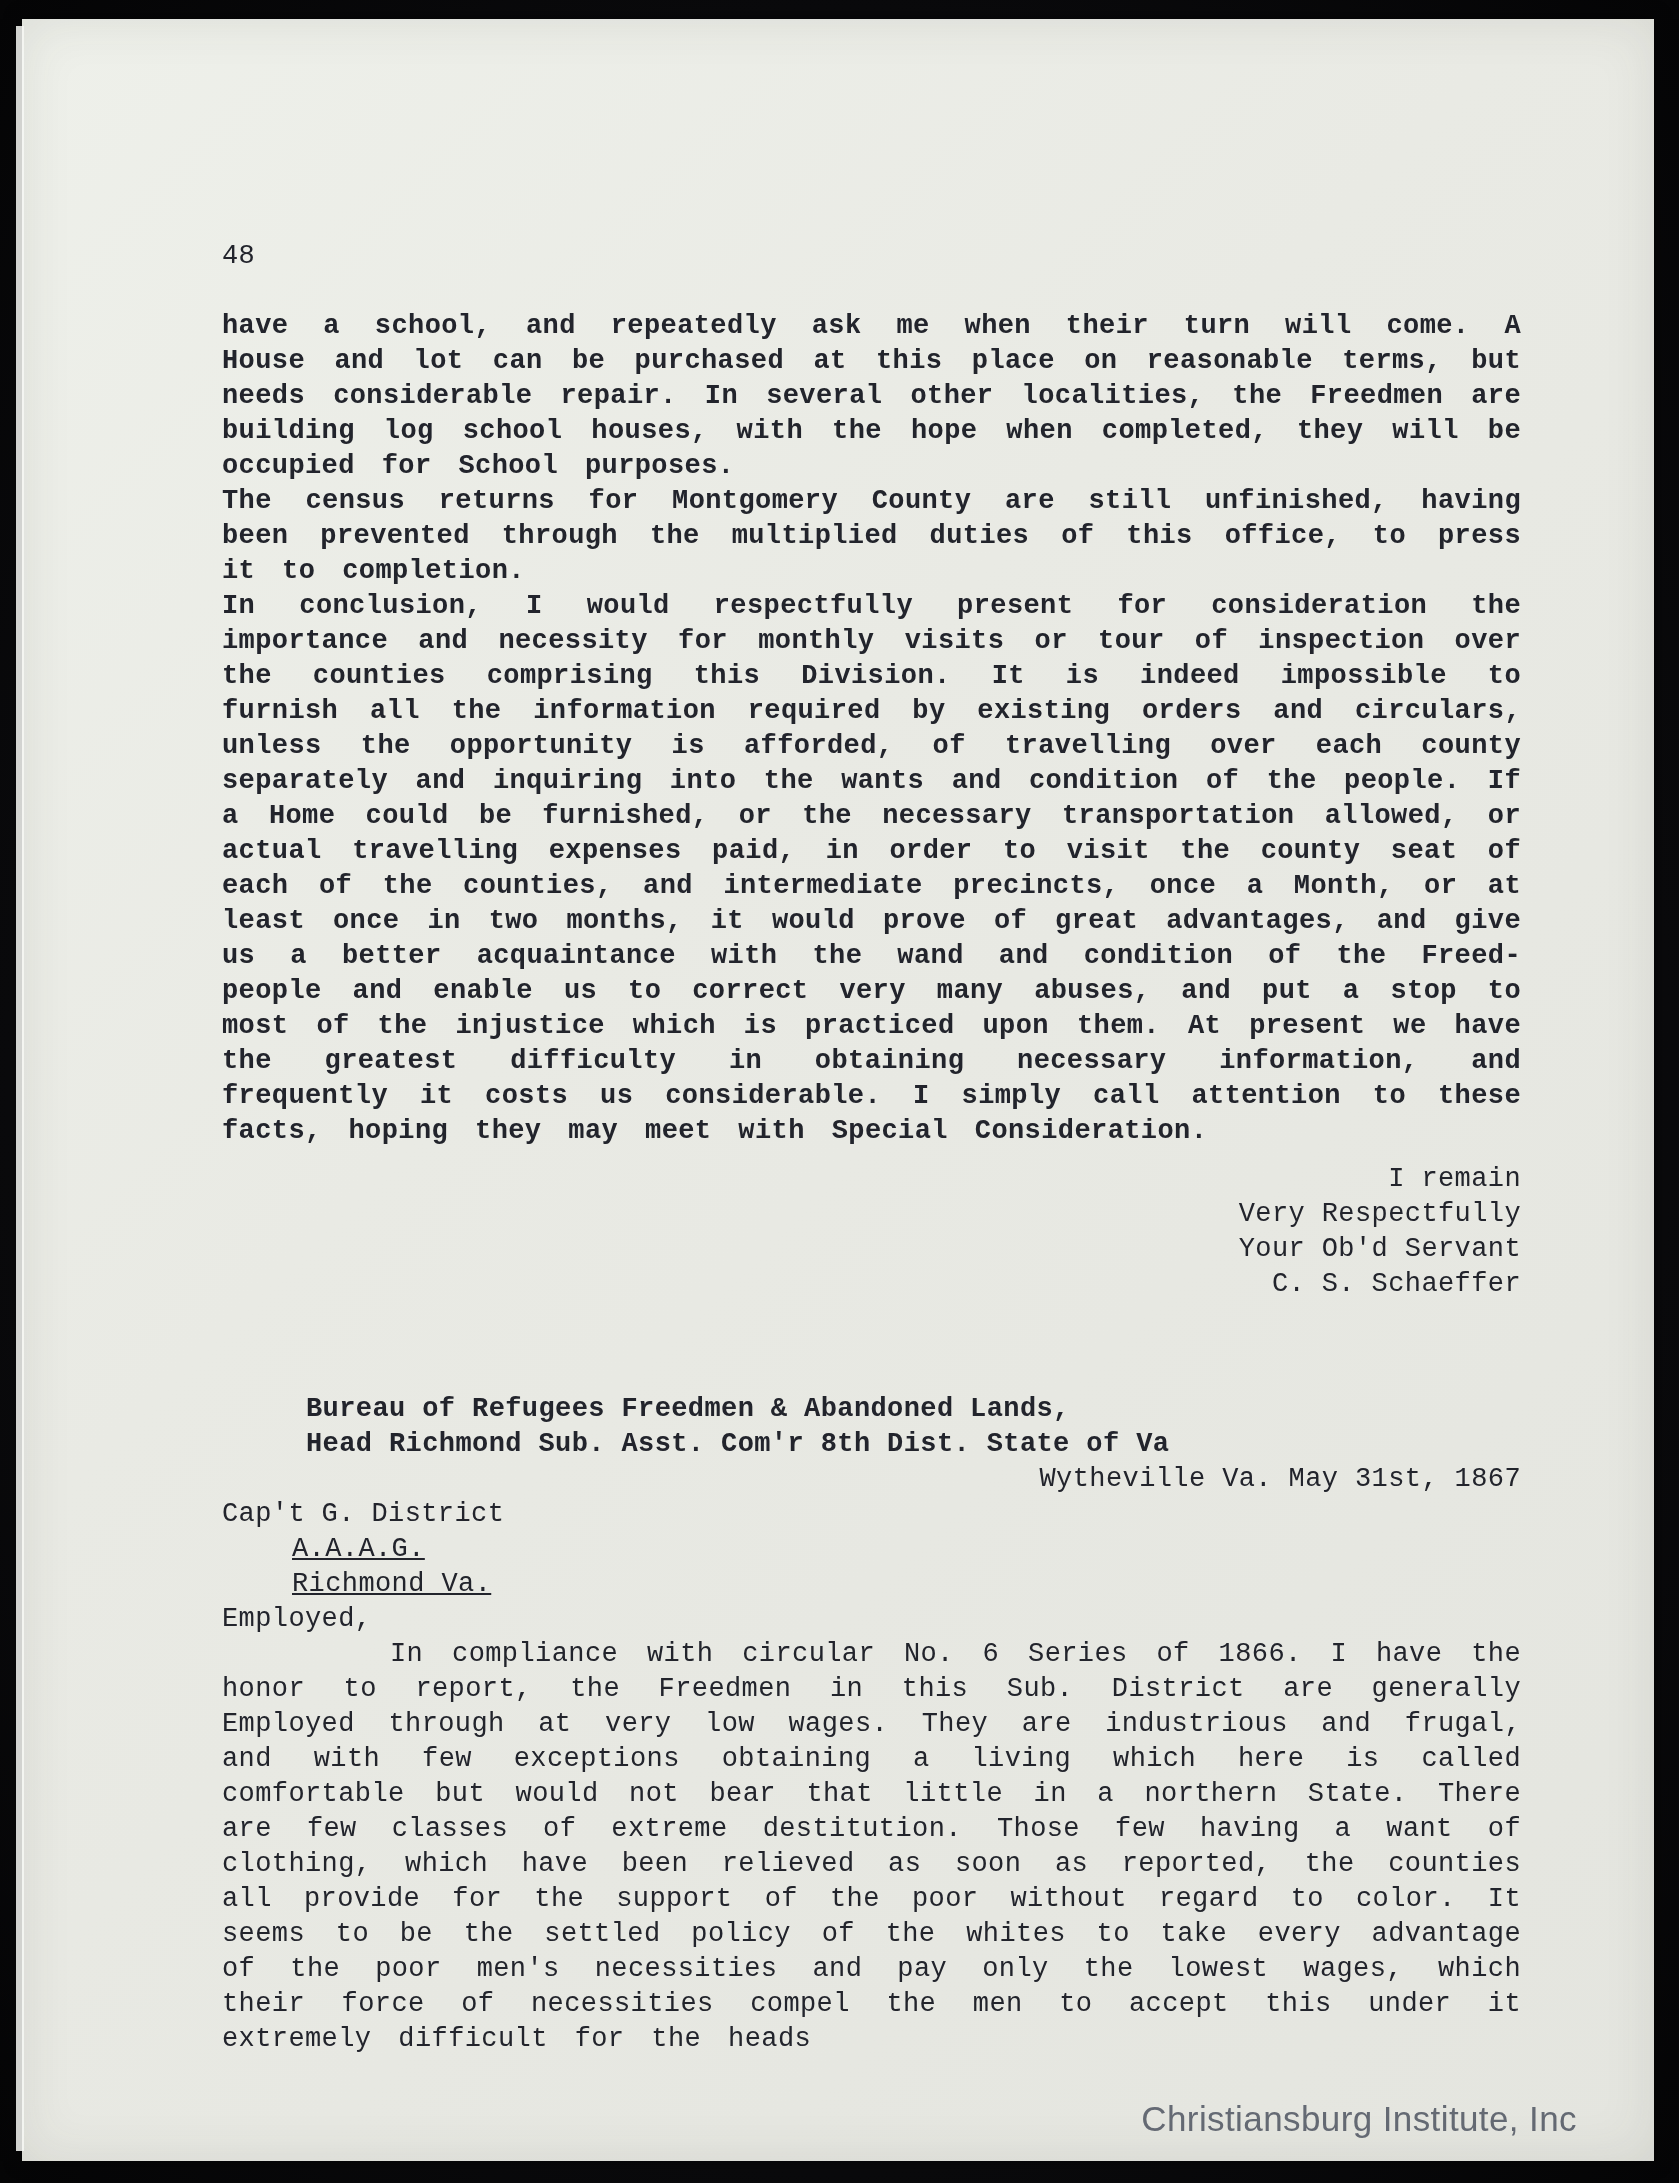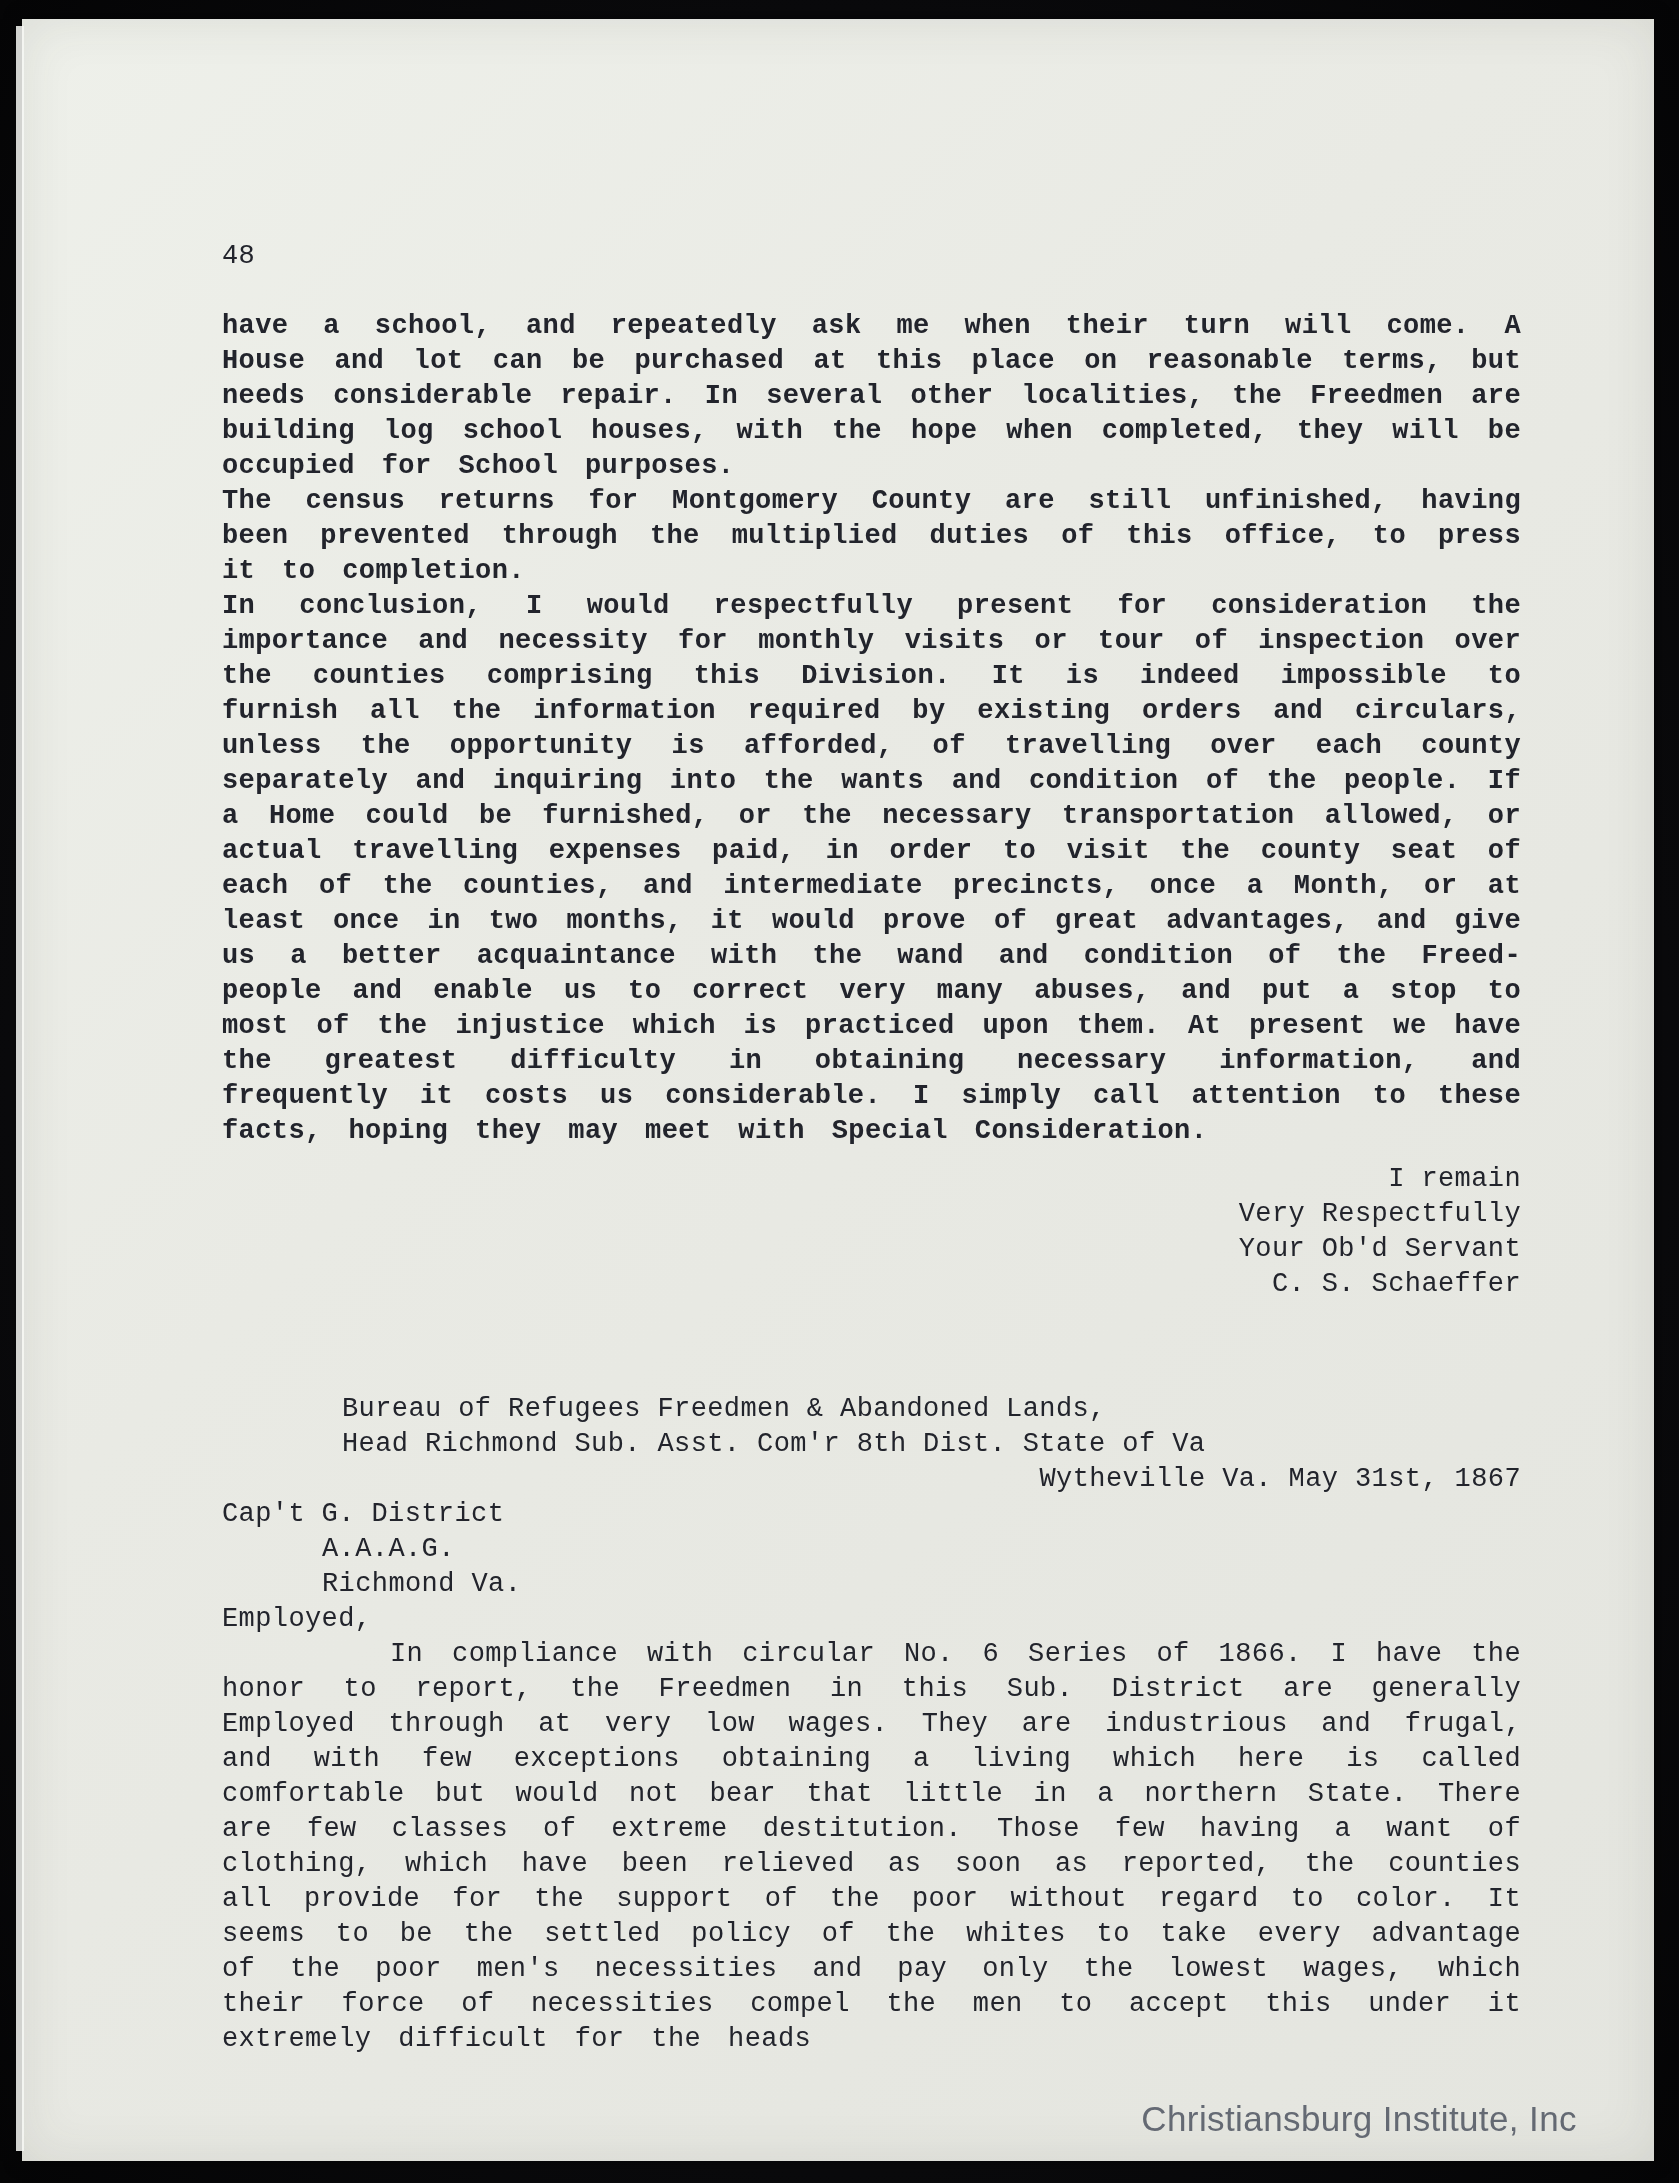--- a/index.html
+++ b/index.html
@@ -59,27 +59,29 @@
     font-weight: bold;
   }
   .closing {
     margin-top: 13.3px;
     text-align: right;
   }
   .letterhead {
     margin-top: 90px;
   }
   .letterhead .hline {
-    margin-left: 120px;
+    margin-left: 84px;
+    font-weight: bold;
   }
   .dateline {
     text-align: right;
   }
   .addressee .indent {
-    margin-left: 100px;
+    margin-left: 70px;
+    text-decoration: underline;
   }
   p.body2 {
     margin: 0;
     text-align: justify;
     word-spacing: 10.3px;
     text-indent: 168px;
   }
   .watermark {
     position: absolute;
     right: 77px;

